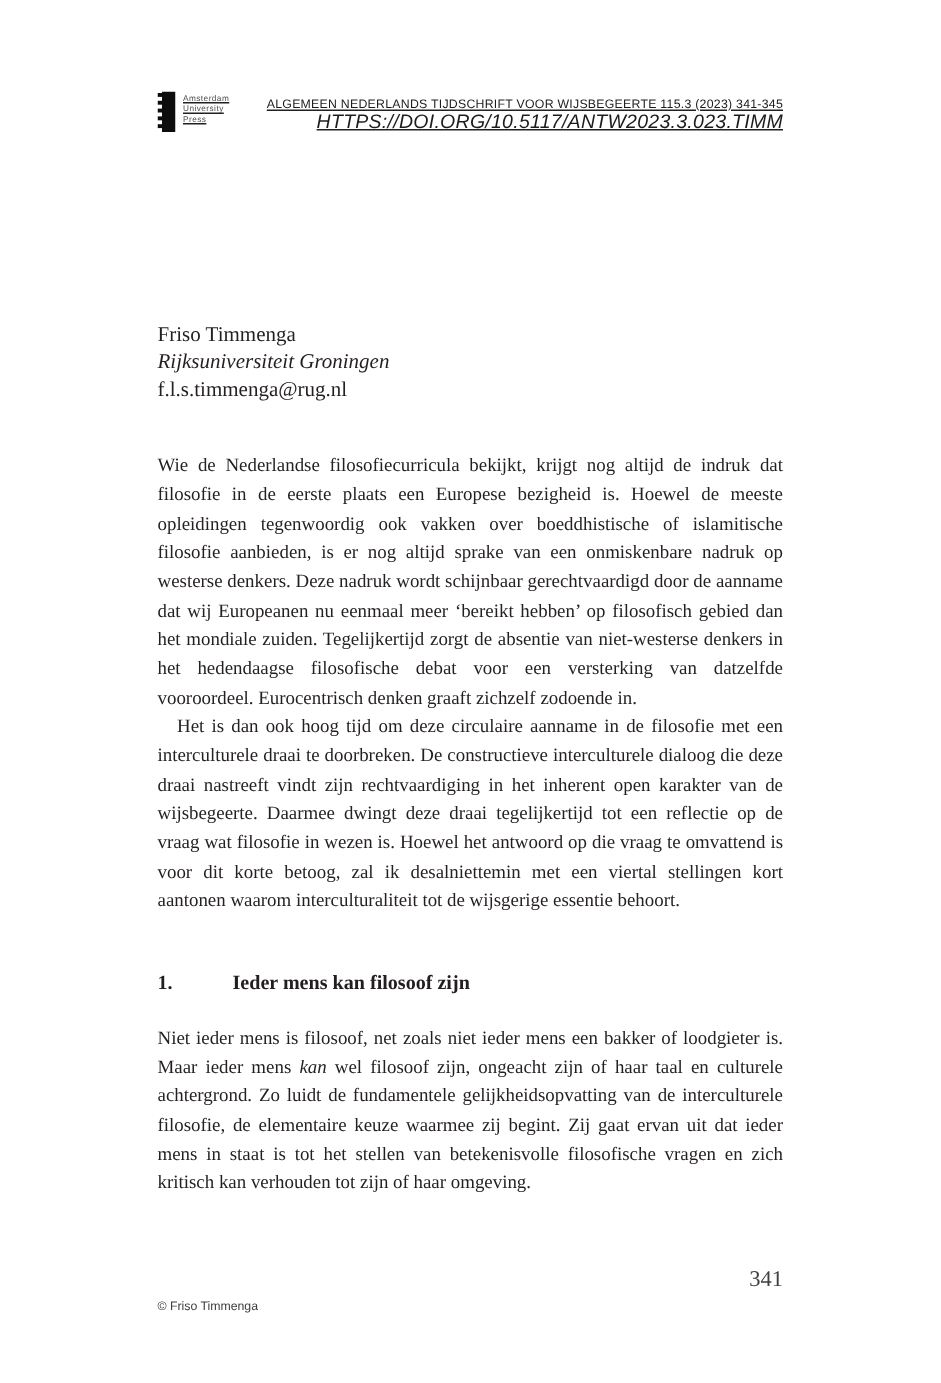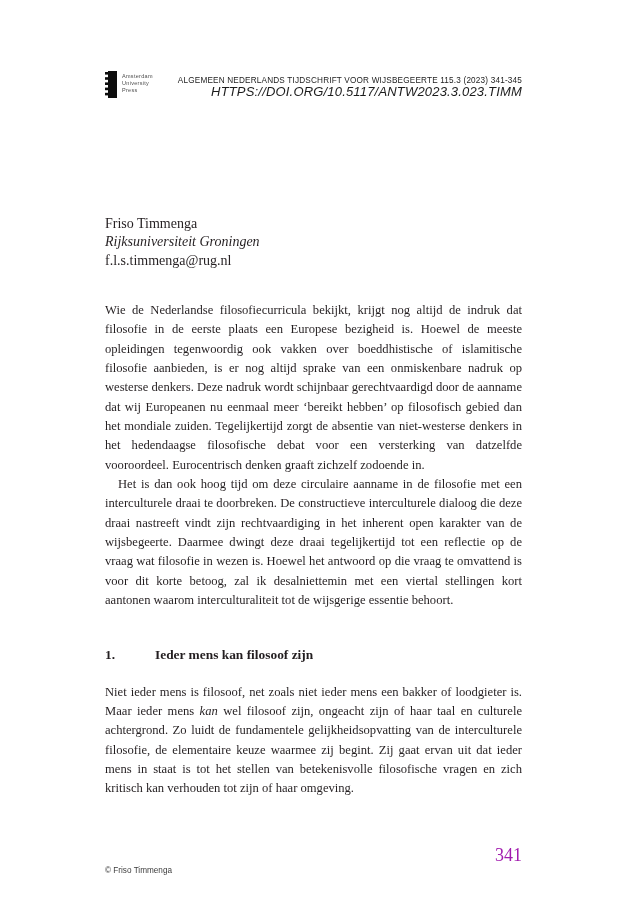--- a/index.html
+++ b/index.html
@@ -12,24 +12,25 @@
     position: relative;
     width: 627px; height: 922px;
     background: #ffffff;
     color: #241f21;
     overflow: hidden;
   }
 
   
   .header {
     position: absolute;
-    top: 71px; left: 105px; right: 105px;
+    top: 61px; left: 105px; right: 105px;
     display: flex;
     justify-content: space-between;
-    align-items: center;
+    align-items: flex-start;
+    text-decoration: underline;
   }
   .aup-logo { display: flex; align-items: flex-start; gap: 5px; }
   .aup-logo svg { display: block; }
   .aup-logo-text {
     font-family: "Liberation Sans", sans-serif;
     font-size: 5.5px; line-height: 7px;
     letter-spacing: 0.3px;
     color: #4d4d4d;
     padding-top: 2px;
   }
@@ -101,22 +102,22 @@
     position: absolute;
     top: 850px; left: 105px;
     font-family: "Liberation Sans", sans-serif;
     font-size: 8.2px;
     color: #3d3d3d;
     margin-top: 16px;
   }
   .footer-pagenum {
     position: absolute;
     top: 845px; right: 105px;
-    font-size: 18px;
-    color: #a21caf;
+    font-size: 15px;
+    color: #404040;
   }
 </style>
 </head>
 <body>
 
 <div class="sheet">
 
   <div class="header">
     <div class="aup-logo">
       <span>

